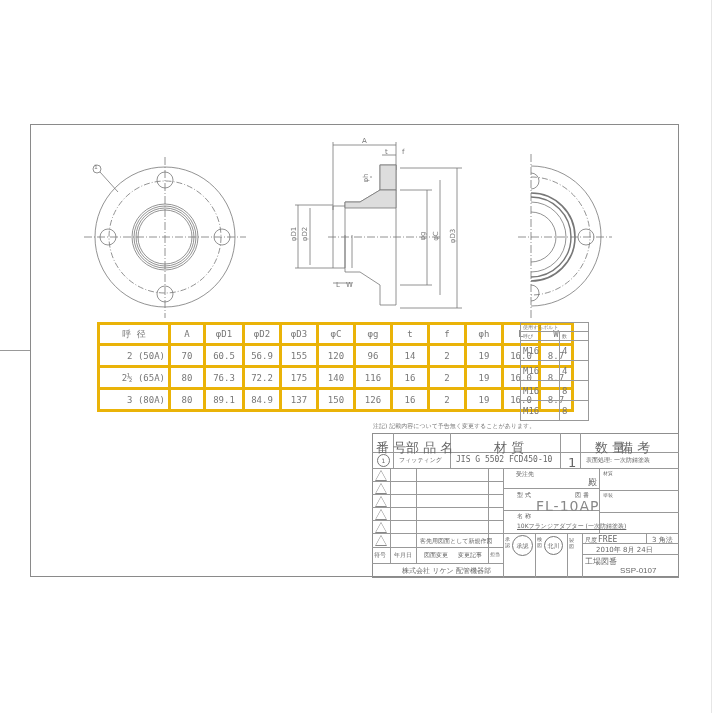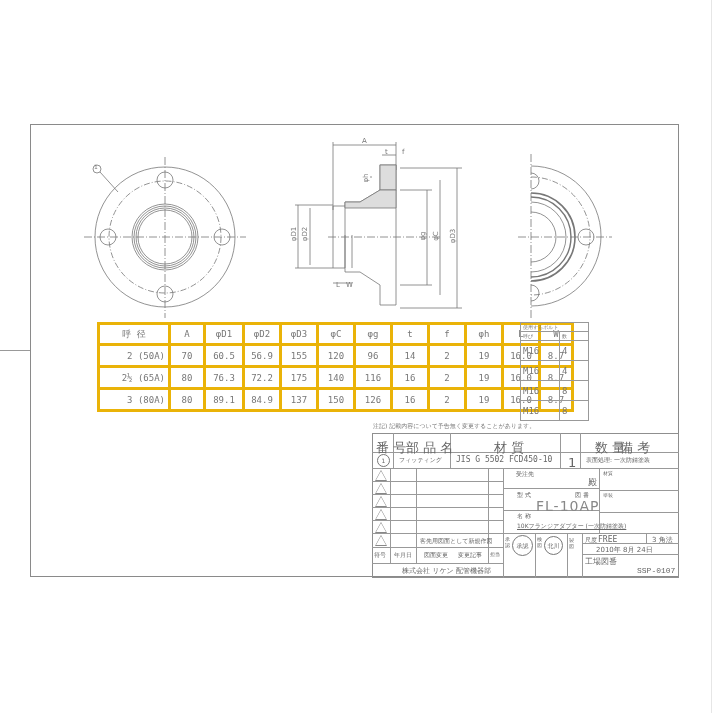--- a/index.html
+++ b/index.html
@@ -278,14 +278,14 @@
   <div class="tb" style="left:537px;top:536px;font-size:5px;width:5px;line-height:6px;">検図</div>
   <div class="stamp" style="left:544px;top:536px;width:17px;height:17px;">
       <span>北川</span>
     </div>
   <div class="tb" style="left:569px;top:537px;font-size:5px;width:5px;line-height:6px;">製図</div>
   <div class="tb" style="left:585px;top:536px;font-size:6px;">尺度</div>
   <div class="tb" style="left:598px;top:535px;font-size:8px;font-family:'DejaVu Sans Mono',monospace;">FREE</div>
   <div class="tb" style="left:652px;top:535px;font-size:7px;">3 角法</div>
   <div class="tb" style="left:596px;top:545px;font-size:7px;">2010年  8月 24日</div>
   <div class="tb" style="left:585px;top:556px;font-size:8px;">工場図番</div>
-  <div class="tb" style="left:620px;top:566px;font-size:8px;font-family:Liberation Mono, monospace;margin-left:17px;">SSP-0107</div>
+  <div class="tb" style="left:620px;top:566px;font-size:8px;font-family:Liberation Sans, sans-serif;">SSP-0107</div>
 </div>
 
 </body></html>

